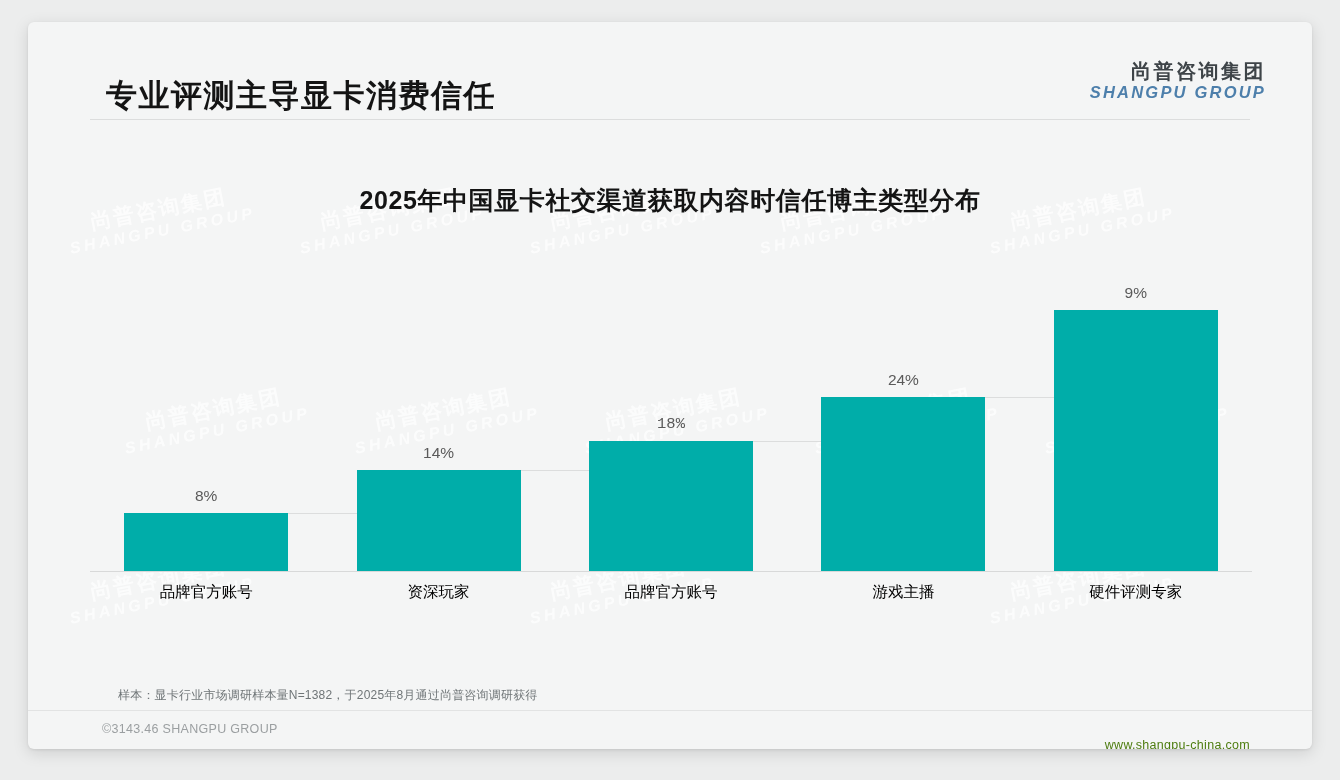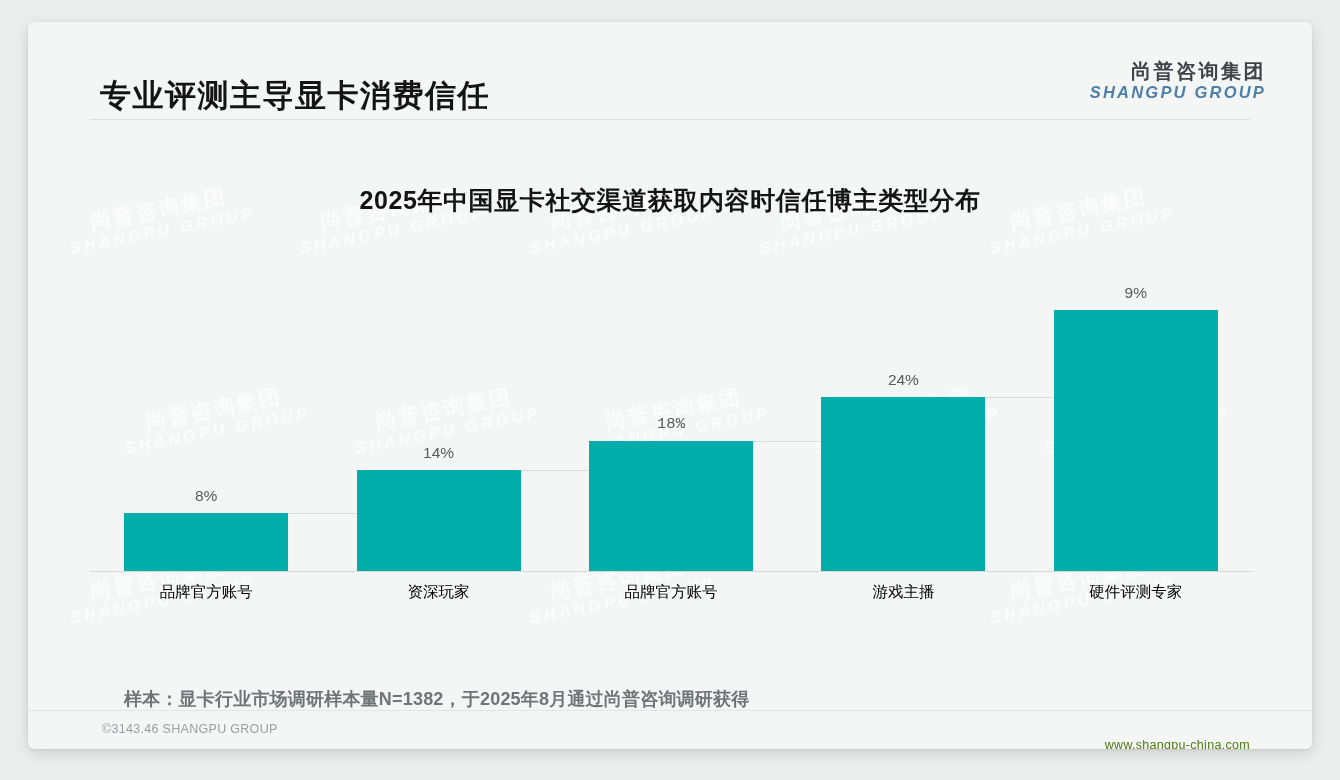--- a/index.html
+++ b/index.html
@@ -62,21 +62,21 @@
   
   .header {
     position: absolute;
     left: 0; top: 0;
     width: 100%;
     height: 97px;
     z-index: 3;
   }
   .header-title {
     position: absolute;
-    left: 72px;
+    left: 78px;
     top: 53px;
     font-size: 31px;
     font-weight: 700;
     color: #141414;
     letter-spacing: 1.5px;
     white-space: nowrap;
   }
   .logo {
     position: absolute;
     right: 46px;
@@ -157,28 +157,27 @@
     color: #000000;
     text-align: center;
     z-index: 3;
     white-space: nowrap;
     top: 560px;
   }
 
   
   .footnote {
     position: absolute;
-    left: 96px;
+    left: 90px;
     top: 665px;
-    font-size: 18px;
+    font-size: 12px;
     color: #6f7577;
     letter-spacing: 0.2px;
     z-index: 3;
     white-space: nowrap;
-    font-weight: bold;
   }
   .footer-rule {
     position: absolute;
     left: 0;
     top: 688px;
     width: 100%;
     height: 1px;
     background: #e2e3e3;
     z-index: 3;
   }

